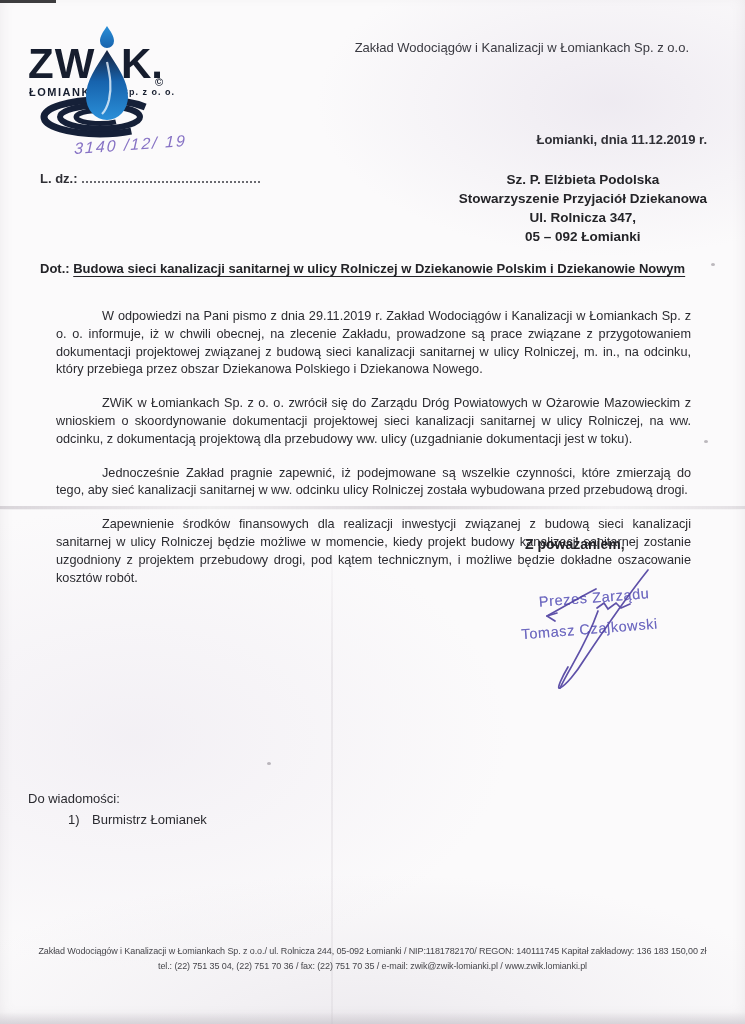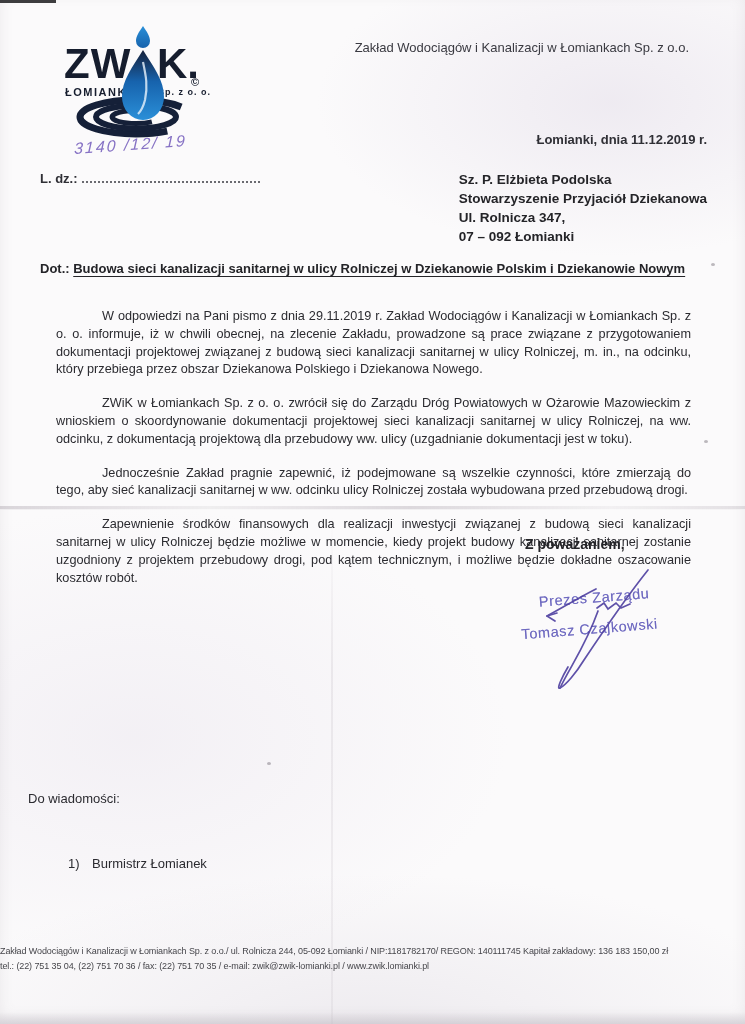--- a/index.html
+++ b/index.html
@@ -22,54 +22,54 @@
   .edge-mark-top{left:0;top:0;width:56px;height:3px;background:#1c1c1e;opacity:.85;}
   .crease-h{left:0;top:506px;width:745px;height:3px;
     background:linear-gradient(90deg, rgba(140,130,142,.30), rgba(140,130,142,.10) 28%, rgba(140,130,142,.28) 55%, rgba(140,130,142,.08) 82%, rgba(140,130,142,.22));
     border-bottom:1px solid rgba(255,255,255,.6);}
   .crease-v{left:331px;top:515px;width:2px;height:509px;background:linear-gradient(180deg, rgba(150,140,152,.0), rgba(150,140,152,.14) 30%, rgba(150,140,152,.10));}
   .speck{width:4px;height:3px;border-radius:50%;background:rgba(110,105,112,.45);}
   .bottom-strip{left:0;bottom:0;width:745px;height:12px;background:linear-gradient(180deg, rgba(210,205,210,.0), rgba(200,195,203,.55));}
 
   
   .company-line{right:56px;top:40px;font-size:13px;color:#3a3a41;}
-  .logo{left:26px;top:20px;margin-left:36px;}
+  .logo{left:26px;top:20px;}
 
   
   .date-line{right:38px;top:132px;font-size:13px;font-weight:600;color:#2f2f35;}
   .ref-line{left:40px;top:149px;font-size:13px;font-weight:600;color:#2f2f35;white-space:nowrap;margin-top:20px;}
   .ref-dots{display:inline-block;width:178px;height:12px;border-bottom:2px dotted #6a6a70;margin-left:4px;vertical-align:baseline;}
   .ref-hand{left:74px;top:136px;font-size:16px;letter-spacing:2px;color:#7d67c0;
     font-style:italic;transform:rotate(-4deg) skewX(-6deg);opacity:.92;}
 
   
-  .addressee{right:38px;top:170px;text-align:left;font-weight:700;font-size:13.5px;line-height:19px;color:#242428;}
+  .addressee{right:38px;top:170px;text-align:center;font-weight:700;font-size:13.5px;line-height:19px;color:#242428;}
 
   
   .subject{left:40px;top:261px;width:667px;font-size:13px;font-weight:700;color:#242428;}
   .subject .u{text-decoration:underline;text-decoration-thickness:1.3px;text-underline-offset:3px;}
 
   
   .body-text{left:40px;top:292px;width:667px;font-size:12.7px;line-height:17.8px;text-align:justify;color:#2b2b30;}
   .body-text p{margin:16px;text-indent:46px;}
 
   
   .closing{left:525px;top:536px;font-size:14px;font-weight:700;color:#242428;}
   .stamp{left:520px;top:590px;transform:rotate(-4.5deg);color:#6d68c0;text-shadow:0 0 .5px rgba(109,104,192,.55);}
   .stamp-title{font-size:14.5px;letter-spacing:.6px;margin-left:20px;}
   .stamp-name{font-size:14.5px;letter-spacing:.6px;margin-top:15px;}
   .sig-svg{left:490px;top:545px;pointer-events:none;}
 
   
   .cc-label{left:28px;top:791px;font-size:13px;color:#2b2b30;}
-  .cc-item{left:68px;top:812px;font-size:13px;color:#2b2b30;margin-top:44px;}
+  .cc-item{left:68px;top:812px;font-size:13px;color:#2b2b30;}
   .cc-item .num{display:inline-block;width:24px;}
 
   
-  .footer{left:0;top:944px;width:745px;text-align:left;font-size:9px;line-height:15px;color:#46464b;letter-spacing:-.1px;}
+  .footer{left:0;top:944px;width:745px;text-align:center;font-size:9px;line-height:15px;color:#46464b;letter-spacing:-.1px;}
 </style>
 </head>
 <body>
 
 <div class="page">
 
   <div class="abs edge-mark-top"></div>
   <div class="abs crease-h"></div>
   <div class="abs crease-v"></div>
   <div class="abs speck" style="left:711px;top:263px;"></div>
@@ -116,21 +116,21 @@
 
   <div class="abs ref-line">
     <span>L. dz.:</span><span class="ref-dots"></span>
   </div>
   <div class="abs ref-hand">3140 /12/ 19</div>
 
   <div class="abs addressee">
     <div>Sz. P. Elżbieta Podolska</div>
     <div>Stowarzyszenie Przyjaciół Dziekanowa</div>
     <div>Ul. Rolnicza 347,</div>
-    <div>07 – 092 Łomianki</div>
+    <div>05 – 092 Łomianki</div>
   </div>
 
   <div class="abs subject">
     <span>Dot.:</span>
     <span class="u">Budowa sieci kanalizacji sanitarnej w ulicy Rolniczej w Dziekanowie Polskim i Dziekanowie Nowym</span>
   </div>
 
   <div class="abs body-text">
     <p>W odpowiedzi na Pani pismo z dnia 29.11.2019 r. Zakład Wodociągów i Kanalizacji w Łomiankach Sp. z o. o. informuje, iż w chwili obecnej, na zlecenie Zakładu, prowadzone są prace związane z przygotowaniem dokumentacji projektowej związanej z budową sieci kanalizacji sanitarnej w ulicy Rolniczej, m. in., na odcinku, który przebiega przez obszar Dziekanowa Polskiego i Dziekanowa Nowego.</p>
     <p>ZWiK w Łomiankach Sp. z o. o. zwrócił się do Zarządu Dróg Powiatowych w Ożarowie Mazowieckim z wnioskiem o skoordynowanie dokumentacji projektowej sieci kanalizacji sanitarnej w ulicy Rolniczej, na ww. odcinku, z dokumentacją projektową dla przebudowy ww. ulicy (uzgadnianie dokumentacji jest w toku).</p>

